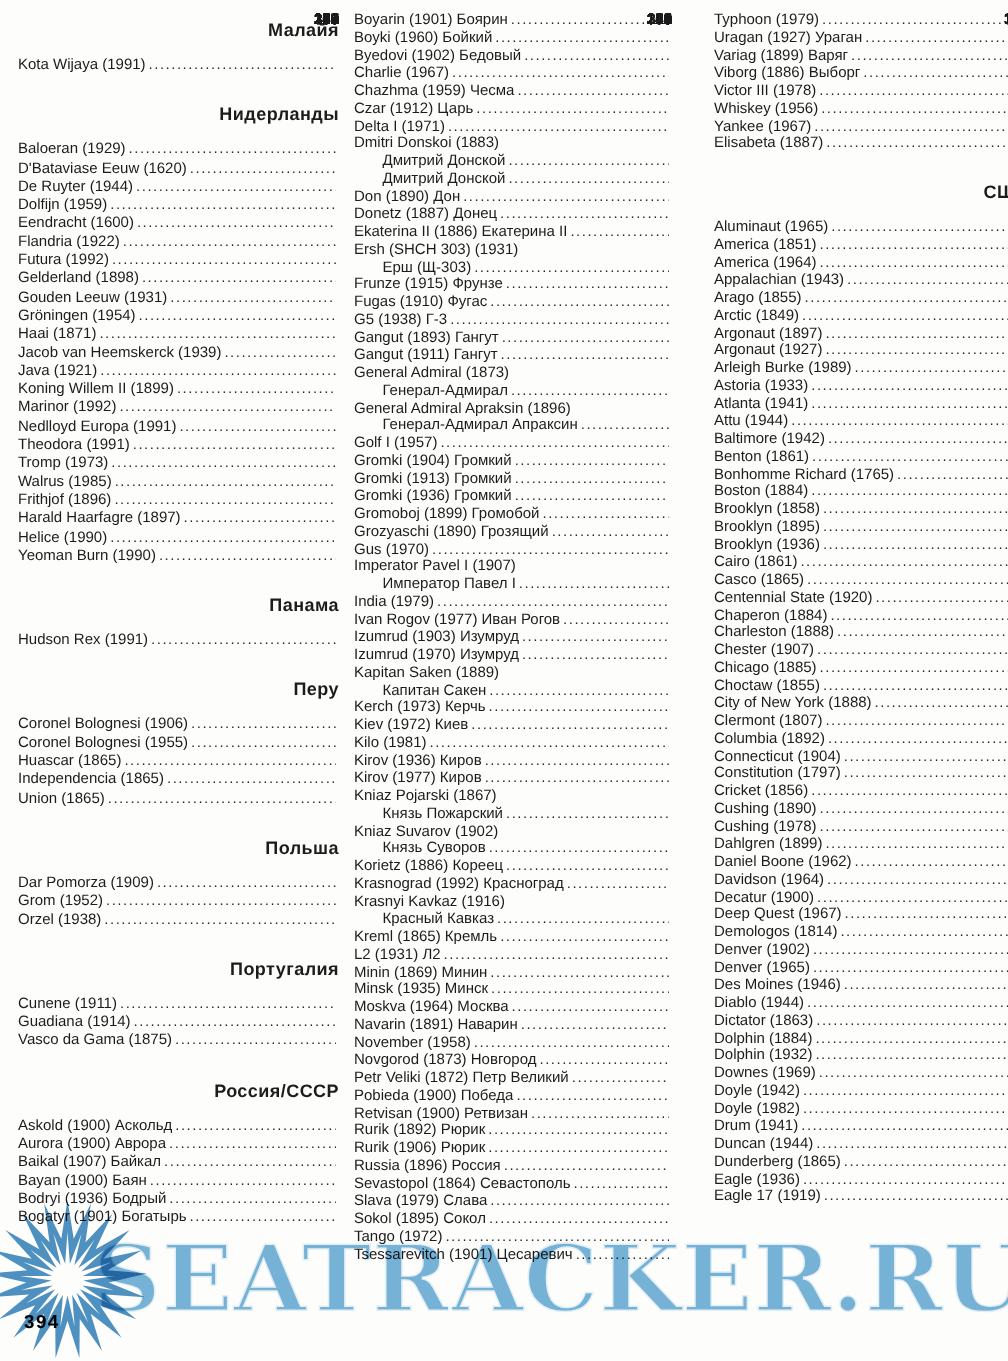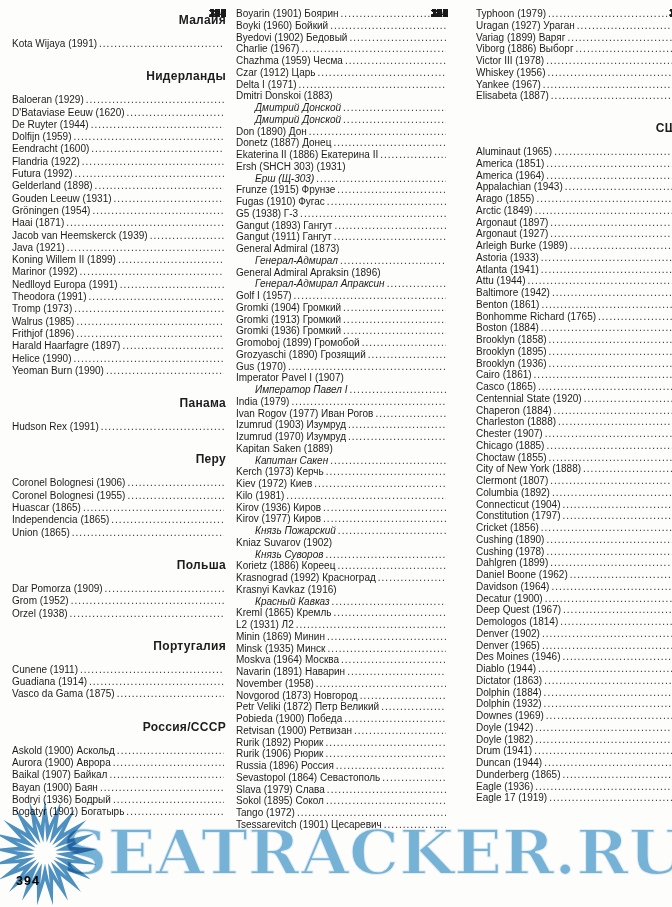--- a/index.html
+++ b/index.html
@@ -15,21 +15,21 @@
   .col-2{left:236px;width:212px;}
   .col-3{left:476px;width:210px;}
   .col-1 .row{line-height:12.3px;}
   .heading{
     font-weight:bold;font-size:12px;text-align:right;
     margin:20px 0 11px 0;letter-spacing:.3px;line-height:13px;
   }
   .col .heading:first-child{margin-top:6px;}
   .row{display:flex;align-items:baseline;white-space:nowrap;}
   .row .name{flex:0 0 auto;}
-  .row.sub .name{padding-left:19px;font-style:italic;}
+  .row.sub .name{padding-left:19px;}
   .row .dots{
     flex:1 1 auto;overflow:hidden;min-width:8px;
     color:#2a2a2a;letter-spacing:1px;margin:0 2px;
   }
   .row .dots::after{content:"....................................................................................";}
   .row .page{flex:0 0 auto;text-align:right;}
   .watermark{
     position:absolute;left:62px;top:822px;z-index:3;
     font-family:"DejaVu Serif","Liberation Serif",serif;
     font-weight:bold;font-size:63px;line-height:63px;letter-spacing:0px;
@@ -472,20 +472,23 @@
       <div class="row">
         <span class="name">Kirov (1936) Киров</span>
         <span class="dots"></span>
         <span class="page">285</span>
       </div>
       <div class="row">
         <span class="name">Kirov (1977) Киров</span>
         <span class="dots"></span>
         <span class="page">285</span>
       </div>
+      <div class="row nameonly">
+        <span class="name">Kniaz Pojarski (1867)</span>
+      </div>
       <div class="row sub">
         <span class="name">Князь Пожарский</span>
         <span class="dots"></span>
         <span class="page">286</span>
       </div>
       <div class="row nameonly">
         <span class="name">Kniaz Suvarov (1902)</span>
       </div>
       <div class="row sub">
         <span class="name">Князь Суворов</span>

